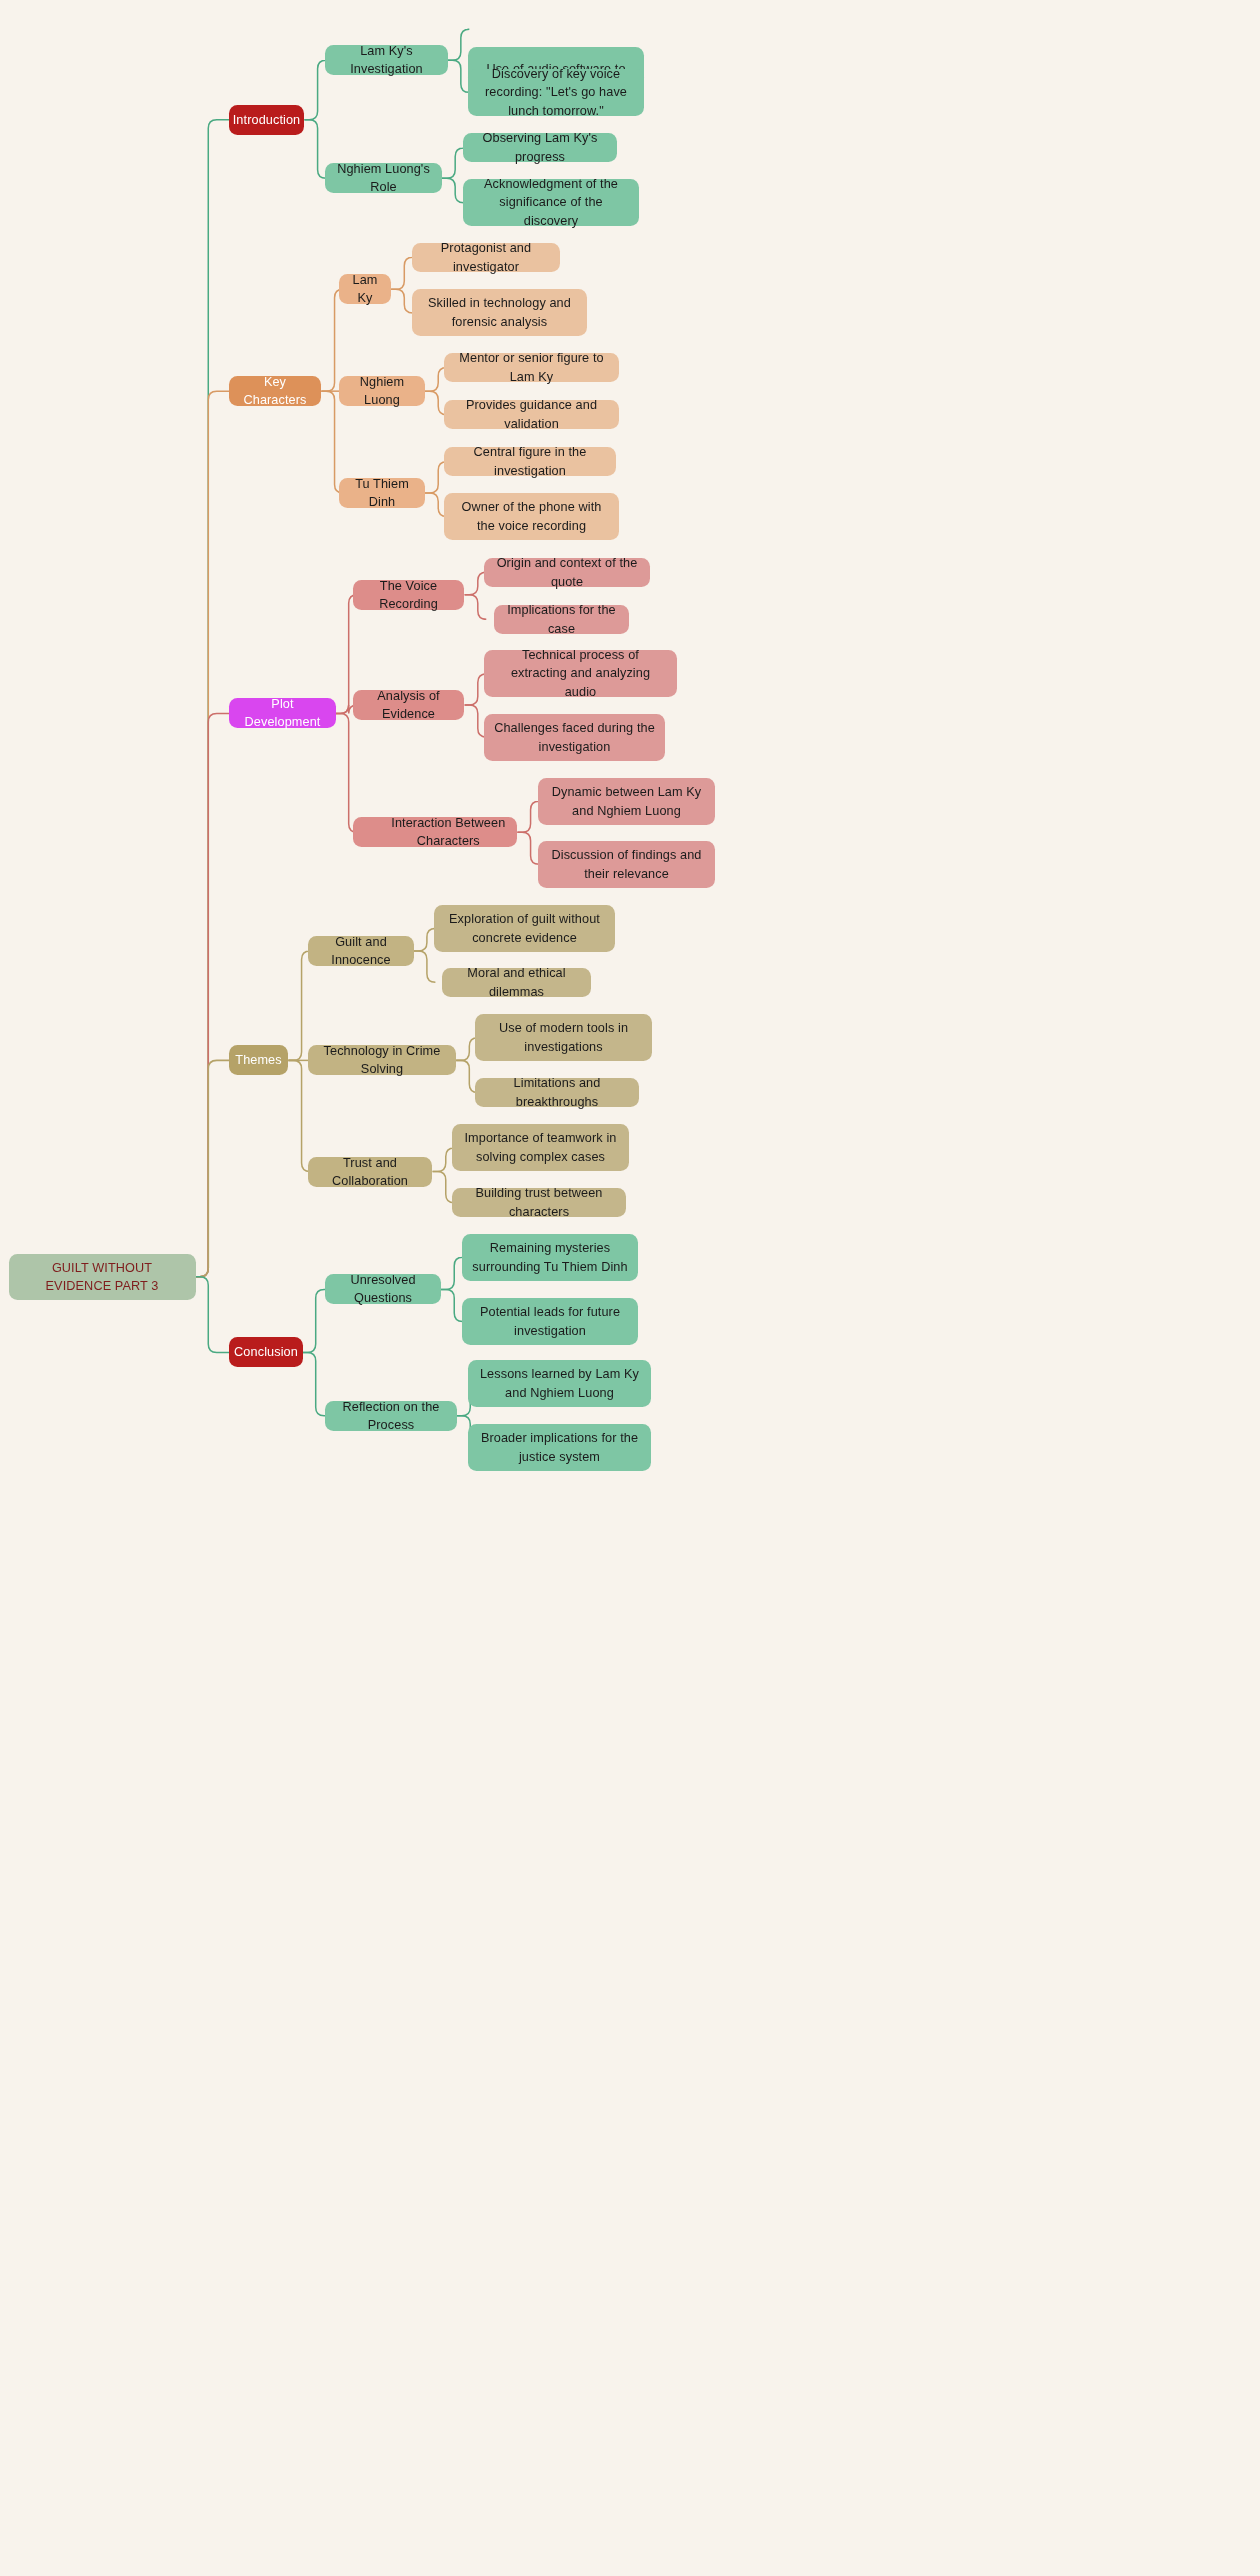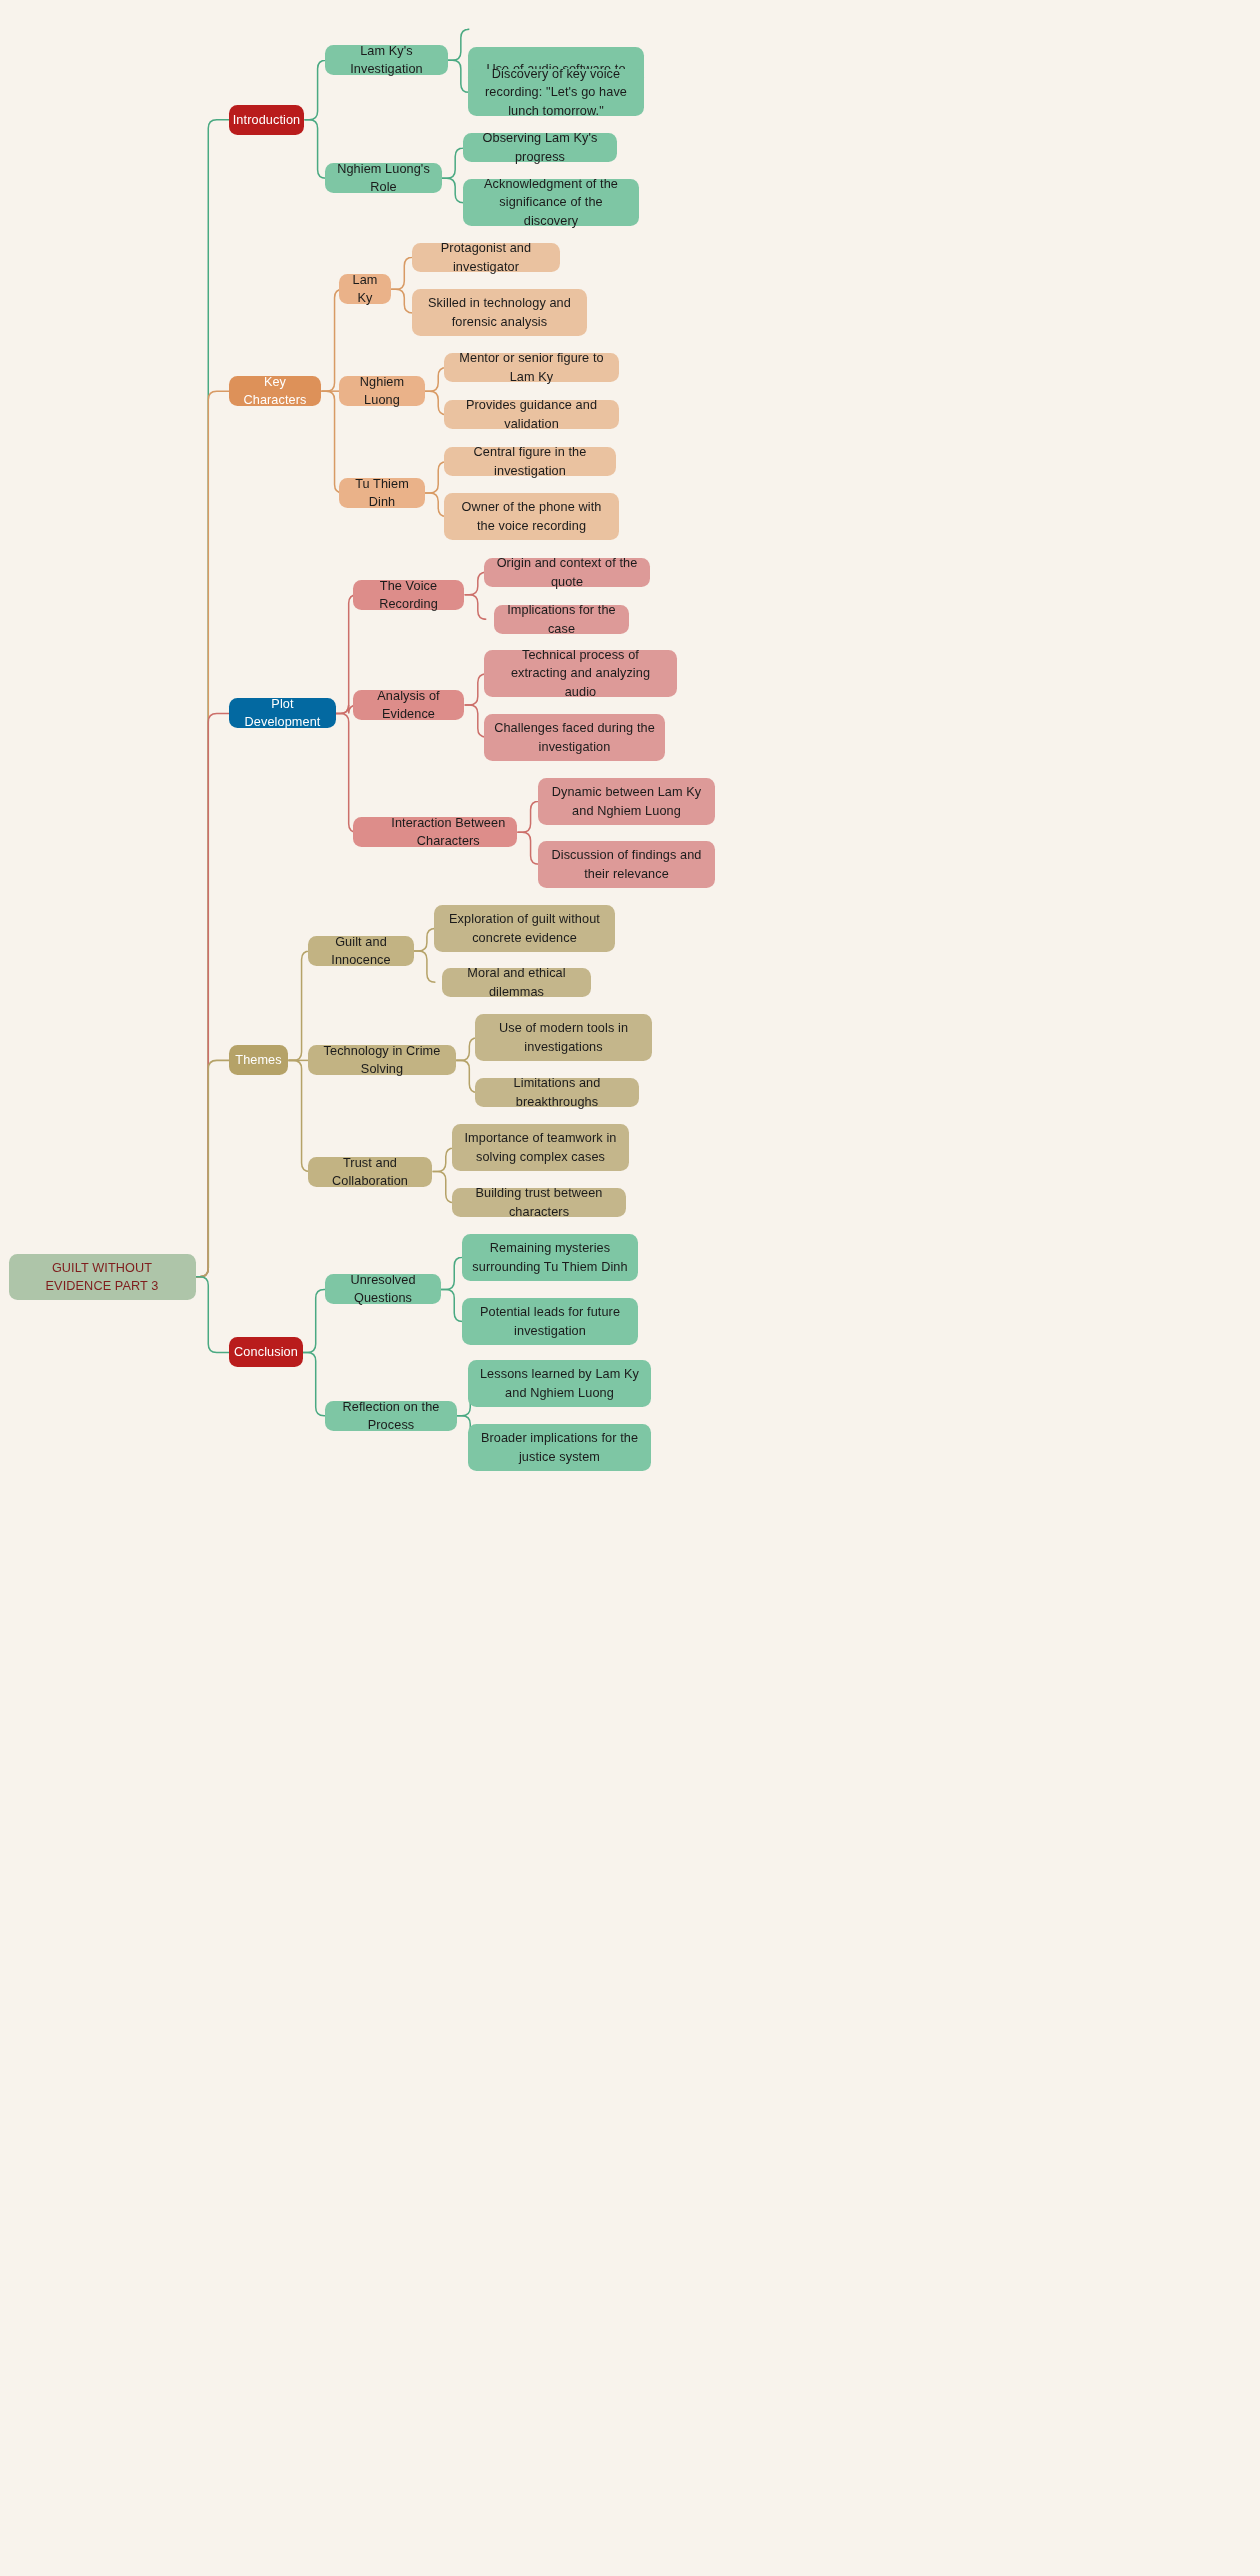--- a/index.html
+++ b/index.html
@@ -43,21 +43,21 @@
 
   
   .g-intro.lvl1{background:#b91c1c;}
   .g-intro.lvl2{background:#7ec6a4;}
   .g-intro.lvl3{background:#7ec6a4;}
 
   .g-chars.lvl1{background:#dd9159;}
   .g-chars.lvl2{background:#eab289;}
   .g-chars.lvl3{background:#eac2a0;}
 
-  .g-plot.lvl1{background:#0369a1;}
+  .g-plot.lvl1{background:#d946ef;}
   .g-plot.lvl2{background:#dd8d8a;}
   .g-plot.lvl3{background:#dd9a98;}
 
   .g-themes.lvl1{background:#b5a268;}
   .g-themes.lvl2{background:#c2b383;}
   .g-themes.lvl3{background:#c4b68b;}
 </style>
 </head>
 <body>
 

